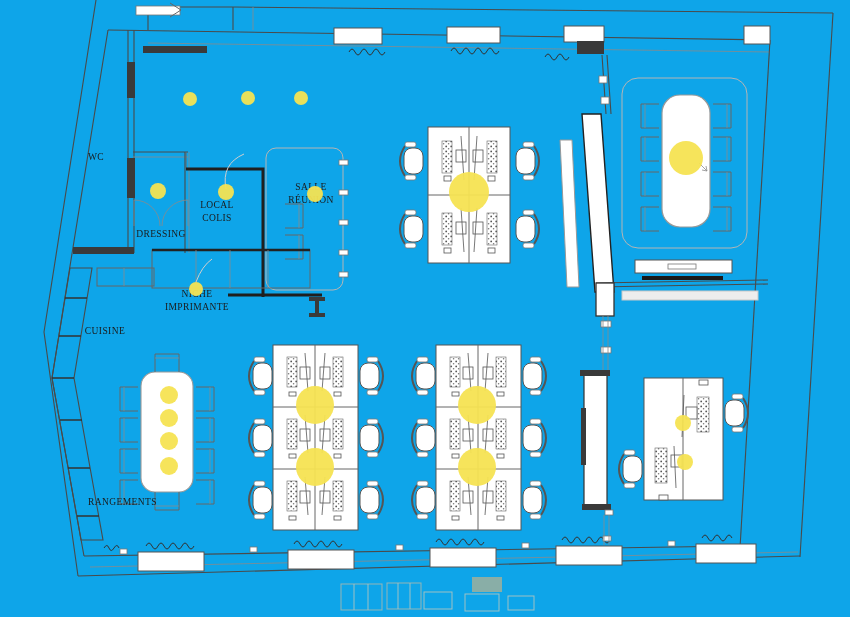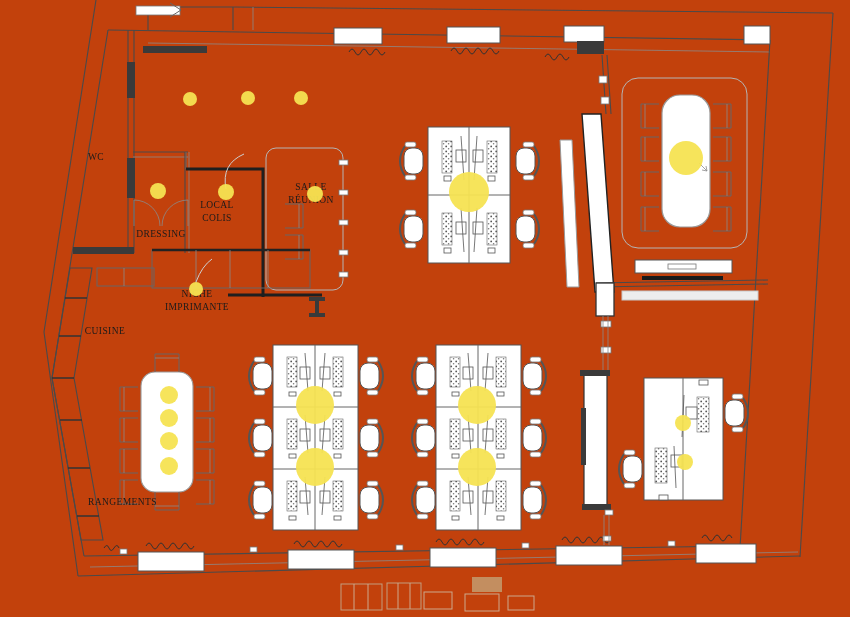--- a/index.html
+++ b/index.html
@@ -1,16 +1,16 @@
 <!DOCTYPE html>
 <html><head>
 <meta charset="utf-8">
 <style>
   html,body{margin:0;padding:0;background:#fff;}
-  .stage{position:relative;width:850px;height:617px;background:#c2410c;overflow:hidden;}
+  .stage{position:relative;width:850px;height:617px;background:#0ea5e9;overflow:hidden;}
   svg{display:block;}
   
   .w1{stroke:#4a4a4a;stroke-width:1.1;fill:none;}
   .w2{stroke:#1f1f1f;stroke-width:3;fill:none;}
   .wd{stroke:#222;stroke-width:2.4;fill:none;}
   .thin{stroke:#8a8a8a;stroke-width:.8;fill:none;}
   .thin2{stroke:#666;stroke-width:1;fill:none;}
   .lg{stroke:#b5b5b5;stroke-width:1;fill:none;}
   .lgl{stroke:#cfcfcf;stroke-width:1;fill:none;}
   .fw{fill:#fff;stroke:#555;stroke-width:1;}

